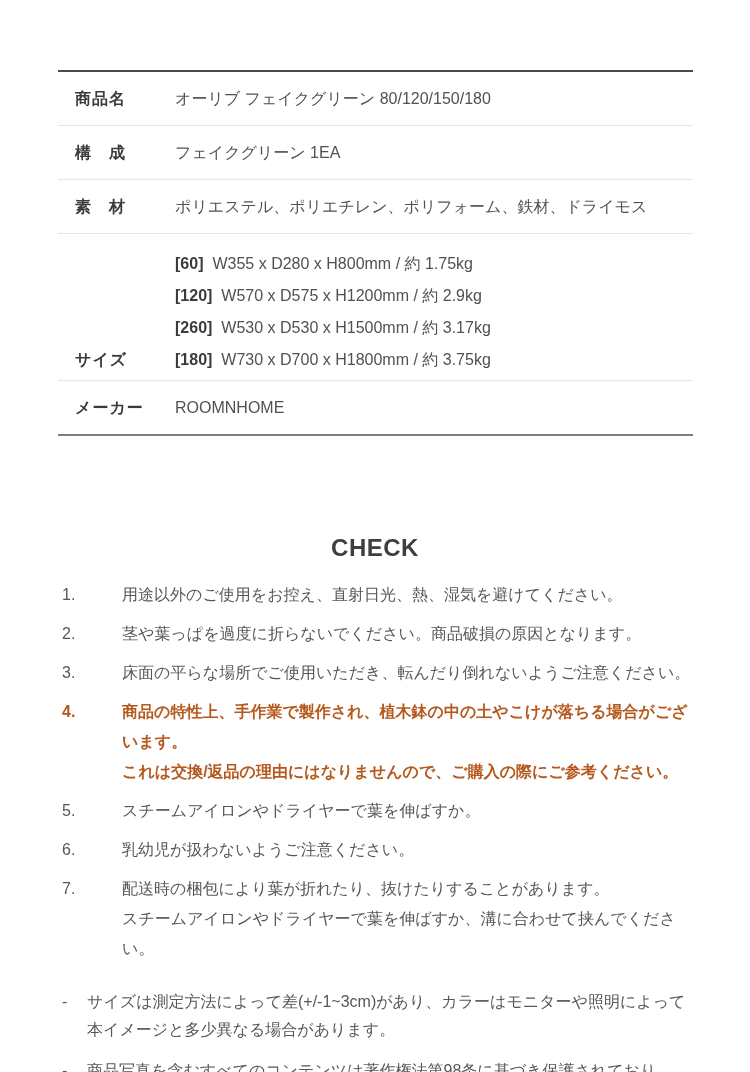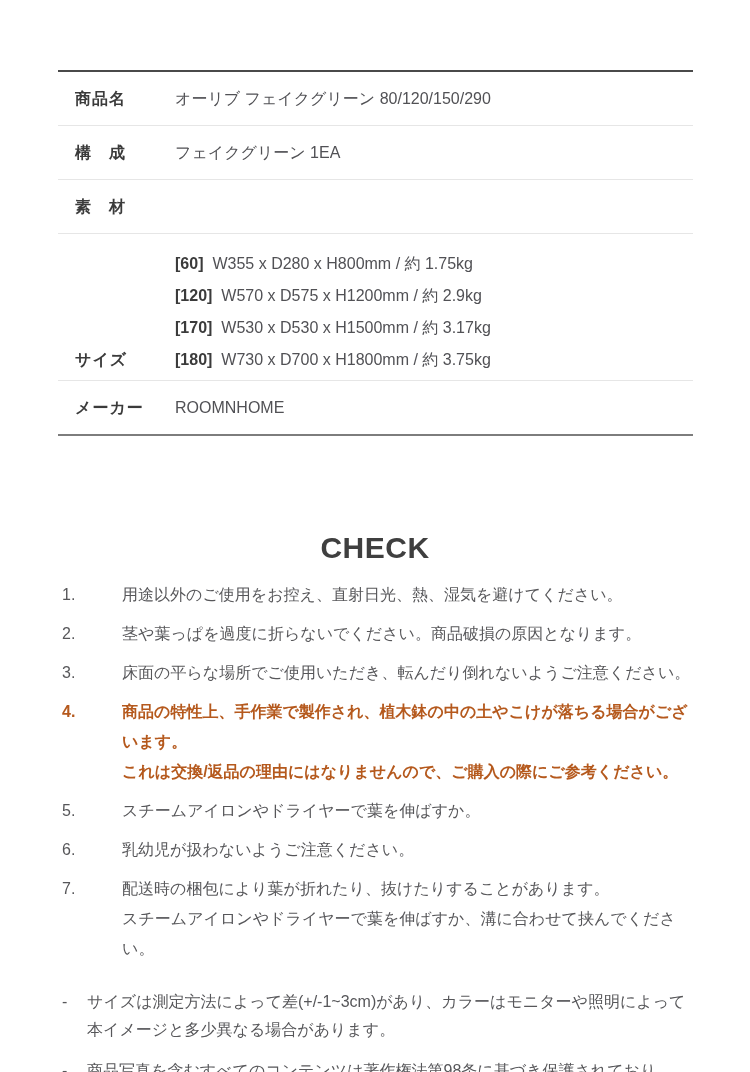--- a/index.html
+++ b/index.html
@@ -48,21 +48,21 @@
   }
   .spec-row.size-row{padding-top:14px;padding-bottom:4px;}
   .spec-row.size-row .spec-label{line-height:32px;}
   .size-line{line-height:32px;color:#515155;}
   .size-tag{font-weight:bold;color:var(--text-dark);margin-right:9px;}
 
   
   .check-title{
     margin:95px 0 0 0;
     text-align:center;
-    font-size:30px;
+    font-size:24px;
     line-height:34px;
     font-weight:bold;
     color:#3f3f3f;
     letter-spacing:0.5px;
   }
   .check-list{
     margin:15px 50px 0 62px;
   }
   .check-item{
     display:flex;
@@ -90,38 +90,39 @@
 </style>
 </head>
 <body>
 
 <div class="page">
 
   <section class="spec-table">
 
     <div class="spec-row">
       <div class="spec-label">商品名</div>
-      <div class="spec-value">オーリブ フェイクグリーン 80/120/150/290</div>
+      <div class="spec-value">オーリブ フェイクグリーン 80/120/150/180</div>
     </div>
 
     <div class="spec-row">
       <div class="spec-label">構　成</div>
       <div class="spec-value">フェイクグリーン 1EA</div>
     </div>
 
     <div class="spec-row">
       <div class="spec-label">素　材</div>
+      <div class="spec-value">ポリエステル、ポリエチレン、ポリフォーム、鉄材、ドライモス</div>
     </div>
 
     <div class="spec-row size-row">
       <div class="spec-label">サイズ</div>
       <div class="spec-value">
         <div class="size-line"><span class="size-tag">[60]</span><span>W355 x D280 x H800mm  /  約 1.75kg</span></div>
         <div class="size-line"><span class="size-tag">[120]</span><span>W570 x D575 x H1200mm  /  約 2.9kg</span></div>
-        <div class="size-line"><span class="size-tag">[170]</span><span>W530 x D530 x H1500mm  /  約 3.17kg</span></div>
+        <div class="size-line"><span class="size-tag">[260]</span><span>W530 x D530 x H1500mm  /  約 3.17kg</span></div>
         <div class="size-line"><span class="size-tag">[180]</span><span>W730 x D700 x H1800mm  /  約 3.75kg</span></div>
       </div>
     </div>
 
     <div class="spec-row last">
       <div class="spec-label">メーカー</div>
       <div class="spec-value">ROOMNHOME</div>
     </div>
 
   </section>

